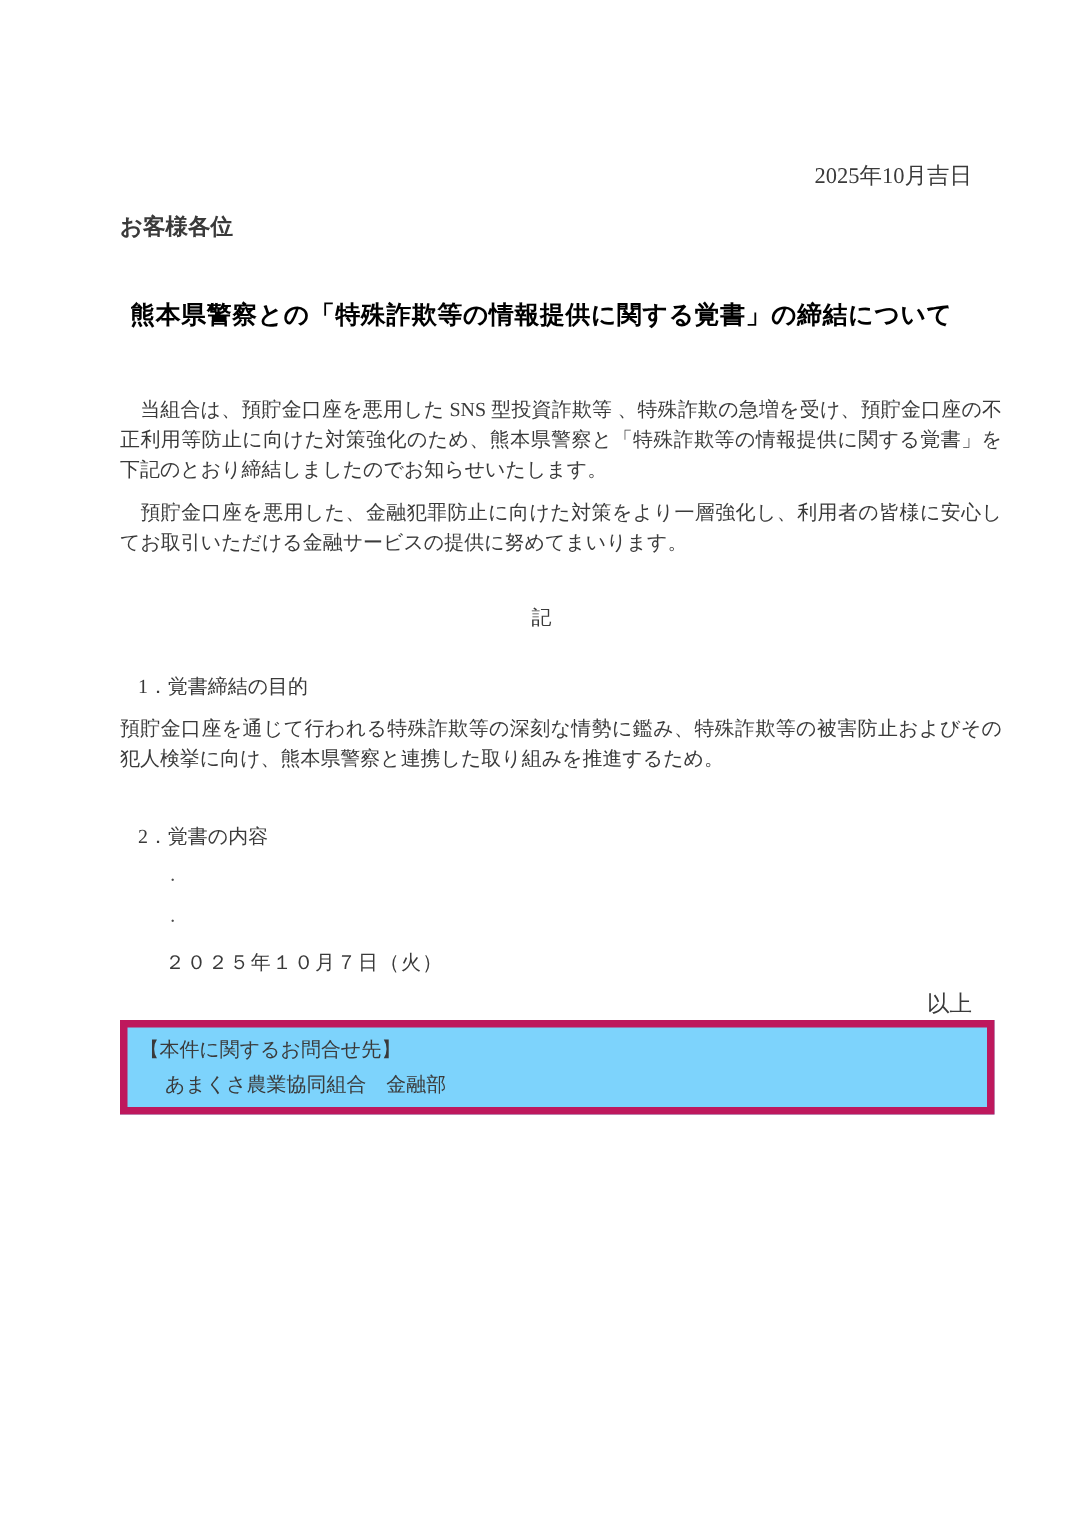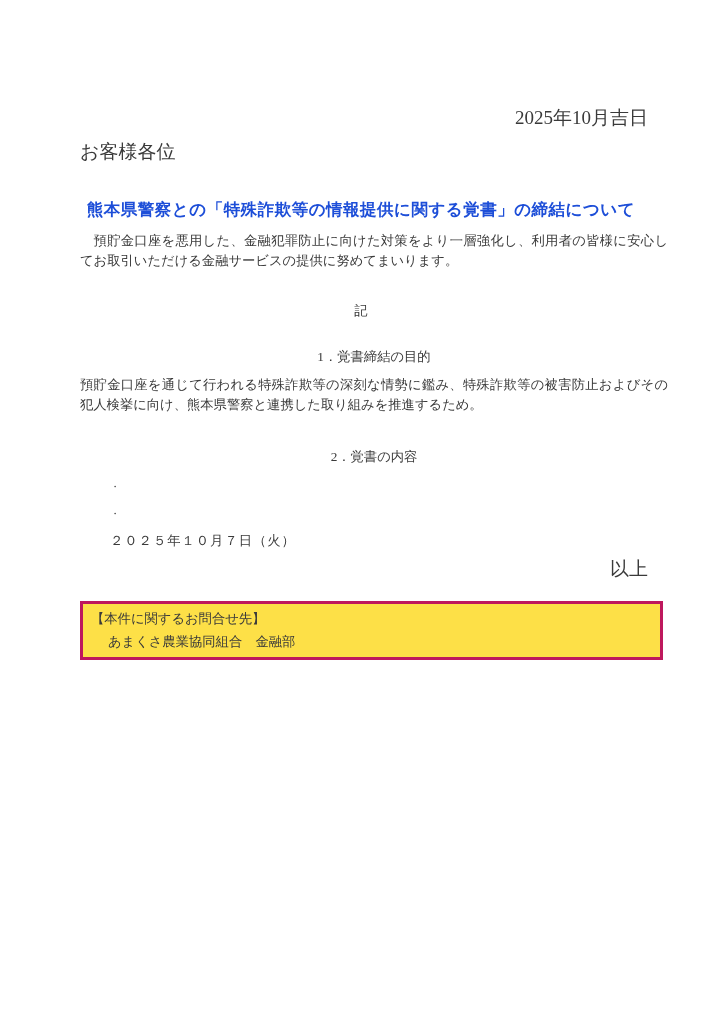--- a/index.html
+++ b/index.html
@@ -9,43 +9,43 @@
     font-family: "Liberation Serif", "DejaVu Serif", serif;
     color: #3a3a3a;
     overflow: hidden;
   }
   .page {
     position: relative;
     width: 724px; height: 1024px;
     background: #ffffff;
     padding-left: 80px; padding-right: 56px;
   }
-  .line { font-size: 19px; line-height: 20px; }
+  .line { font-size: 15px; line-height: 20px; }
   .right { text-align: right; padding-right: 20px; }
   .date-line { margin-top: 108px; }
-  .recipient-line { margin-top: 14px; }
+  .recipient-line { margin-top: 14px; font-weight: bold; }
   .sender-line { margin-top: 9px; }
   .doc-title {
     margin-top: 36px; margin-right: 26px;
     font-size: 16.5px; font-weight: bold; line-height: 24px;
-    text-align: center; color: #1d4ed8;
+    text-align: center; color: #000000;
     letter-spacing: 0.5px;
   }
   .para {
     font-size: 13.3px; line-height: 20px;
     text-align: justify;
   }
   .p1 { margin-top: 41px; }
   .p2 { margin-top: 9px; }
   .record-marker {
     margin-top: 30px; margin-right: 26px;
     font-size: 13.3px; line-height: 20px; text-align: center;
   }
   .sec-heading {
-    margin-left: 0; font-size: 13.3px; line-height: 20px; text-align: center;
+    margin-left: 12px; font-size: 13.3px; line-height: 20px;
   }
   .h1 { margin-top: 26px; }
   .h2 { margin-top: 32px; }
   .h3 { margin-top: 34px; }
   .sec-body {
     font-size: 13.3px; line-height: 20px;
     text-align: justify;
   }
   .s1 { margin-top: 8px; }
   .s3 { margin-top: 7px; margin-left: 30px; letter-spacing: 1px; }
@@ -55,42 +55,43 @@
   .bullet .marker {
     flex: 0 0 30px; margin-left: 30px;
     font-size: 10px; line-height: 20px; color: #4a4a4a;
   }
   .bullet .btext {
     flex: 1 1 auto; font-size: 13.3px; line-height: 20px;
     text-align: justify;
   }
   .closing-line { margin-top: 8px; }
   .contact-box {
-    margin-top: 22px; margin-right: 5px;
-    border: 3px solid #be185d;
+    margin-right: 5px;
+    border: 5px solid #be185d;
     padding: 5px 10px 5px 8px;
-    background: #fde047;
+    background: #7dd3fc;
   }
   .cb-line { font-size: 13.3px; line-height: 20px; }
   .cb-org { margin-top: 3px; margin-left: 17px; font-family: Liberation Serif, serif; }
   .cb-phone { margin-top: 7px; margin-left: 17px; }
   .cb-phone .phone-num { margin-left: 14px; letter-spacing: 0.5px; }
 </style>
 </head>
 <body>
 
 <div class="page">
 
   <div class="line right date-line">2025年10月吉日</div>
 
   <div class="line recipient-line">お客様各位</div>
 
 
   <div class="doc-title">熊本県警察との「特殊詐欺等の情報提供に関する覚書」の締結について</div>
 
+  <p class="para p1">　当組合は、預貯金口座を悪用した SNS 型投資詐欺等 、特殊詐欺の急増を受け、預貯金口座の不正利用等防止に向けた対策強化のため、熊本県警察と「特殊詐欺等の情報提供に関する覚書」を下記のとおり締結しましたのでお知らせいたします。</p>
 
   <p class="para p2">　預貯金口座を悪用した、金融犯罪防止に向けた対策をより一層強化し、利用者の皆様に安心してお取引いただける金融サービスの提供に努めてまいります。</p>
 
   <div class="record-marker">記</div>
 
   <div class="sec-heading h1">1．覚書締結の目的</div>
 
   <div class="sec-body s1">預貯金口座を通じて行われる特殊詐欺等の深刻な情勢に鑑み、特殊詐欺等の被害防止およびその犯人検挙に向け、熊本県警察と連携した取り組みを推進するため。</div>
 
   <div class="sec-heading h2">2．覚書の内容</div>

